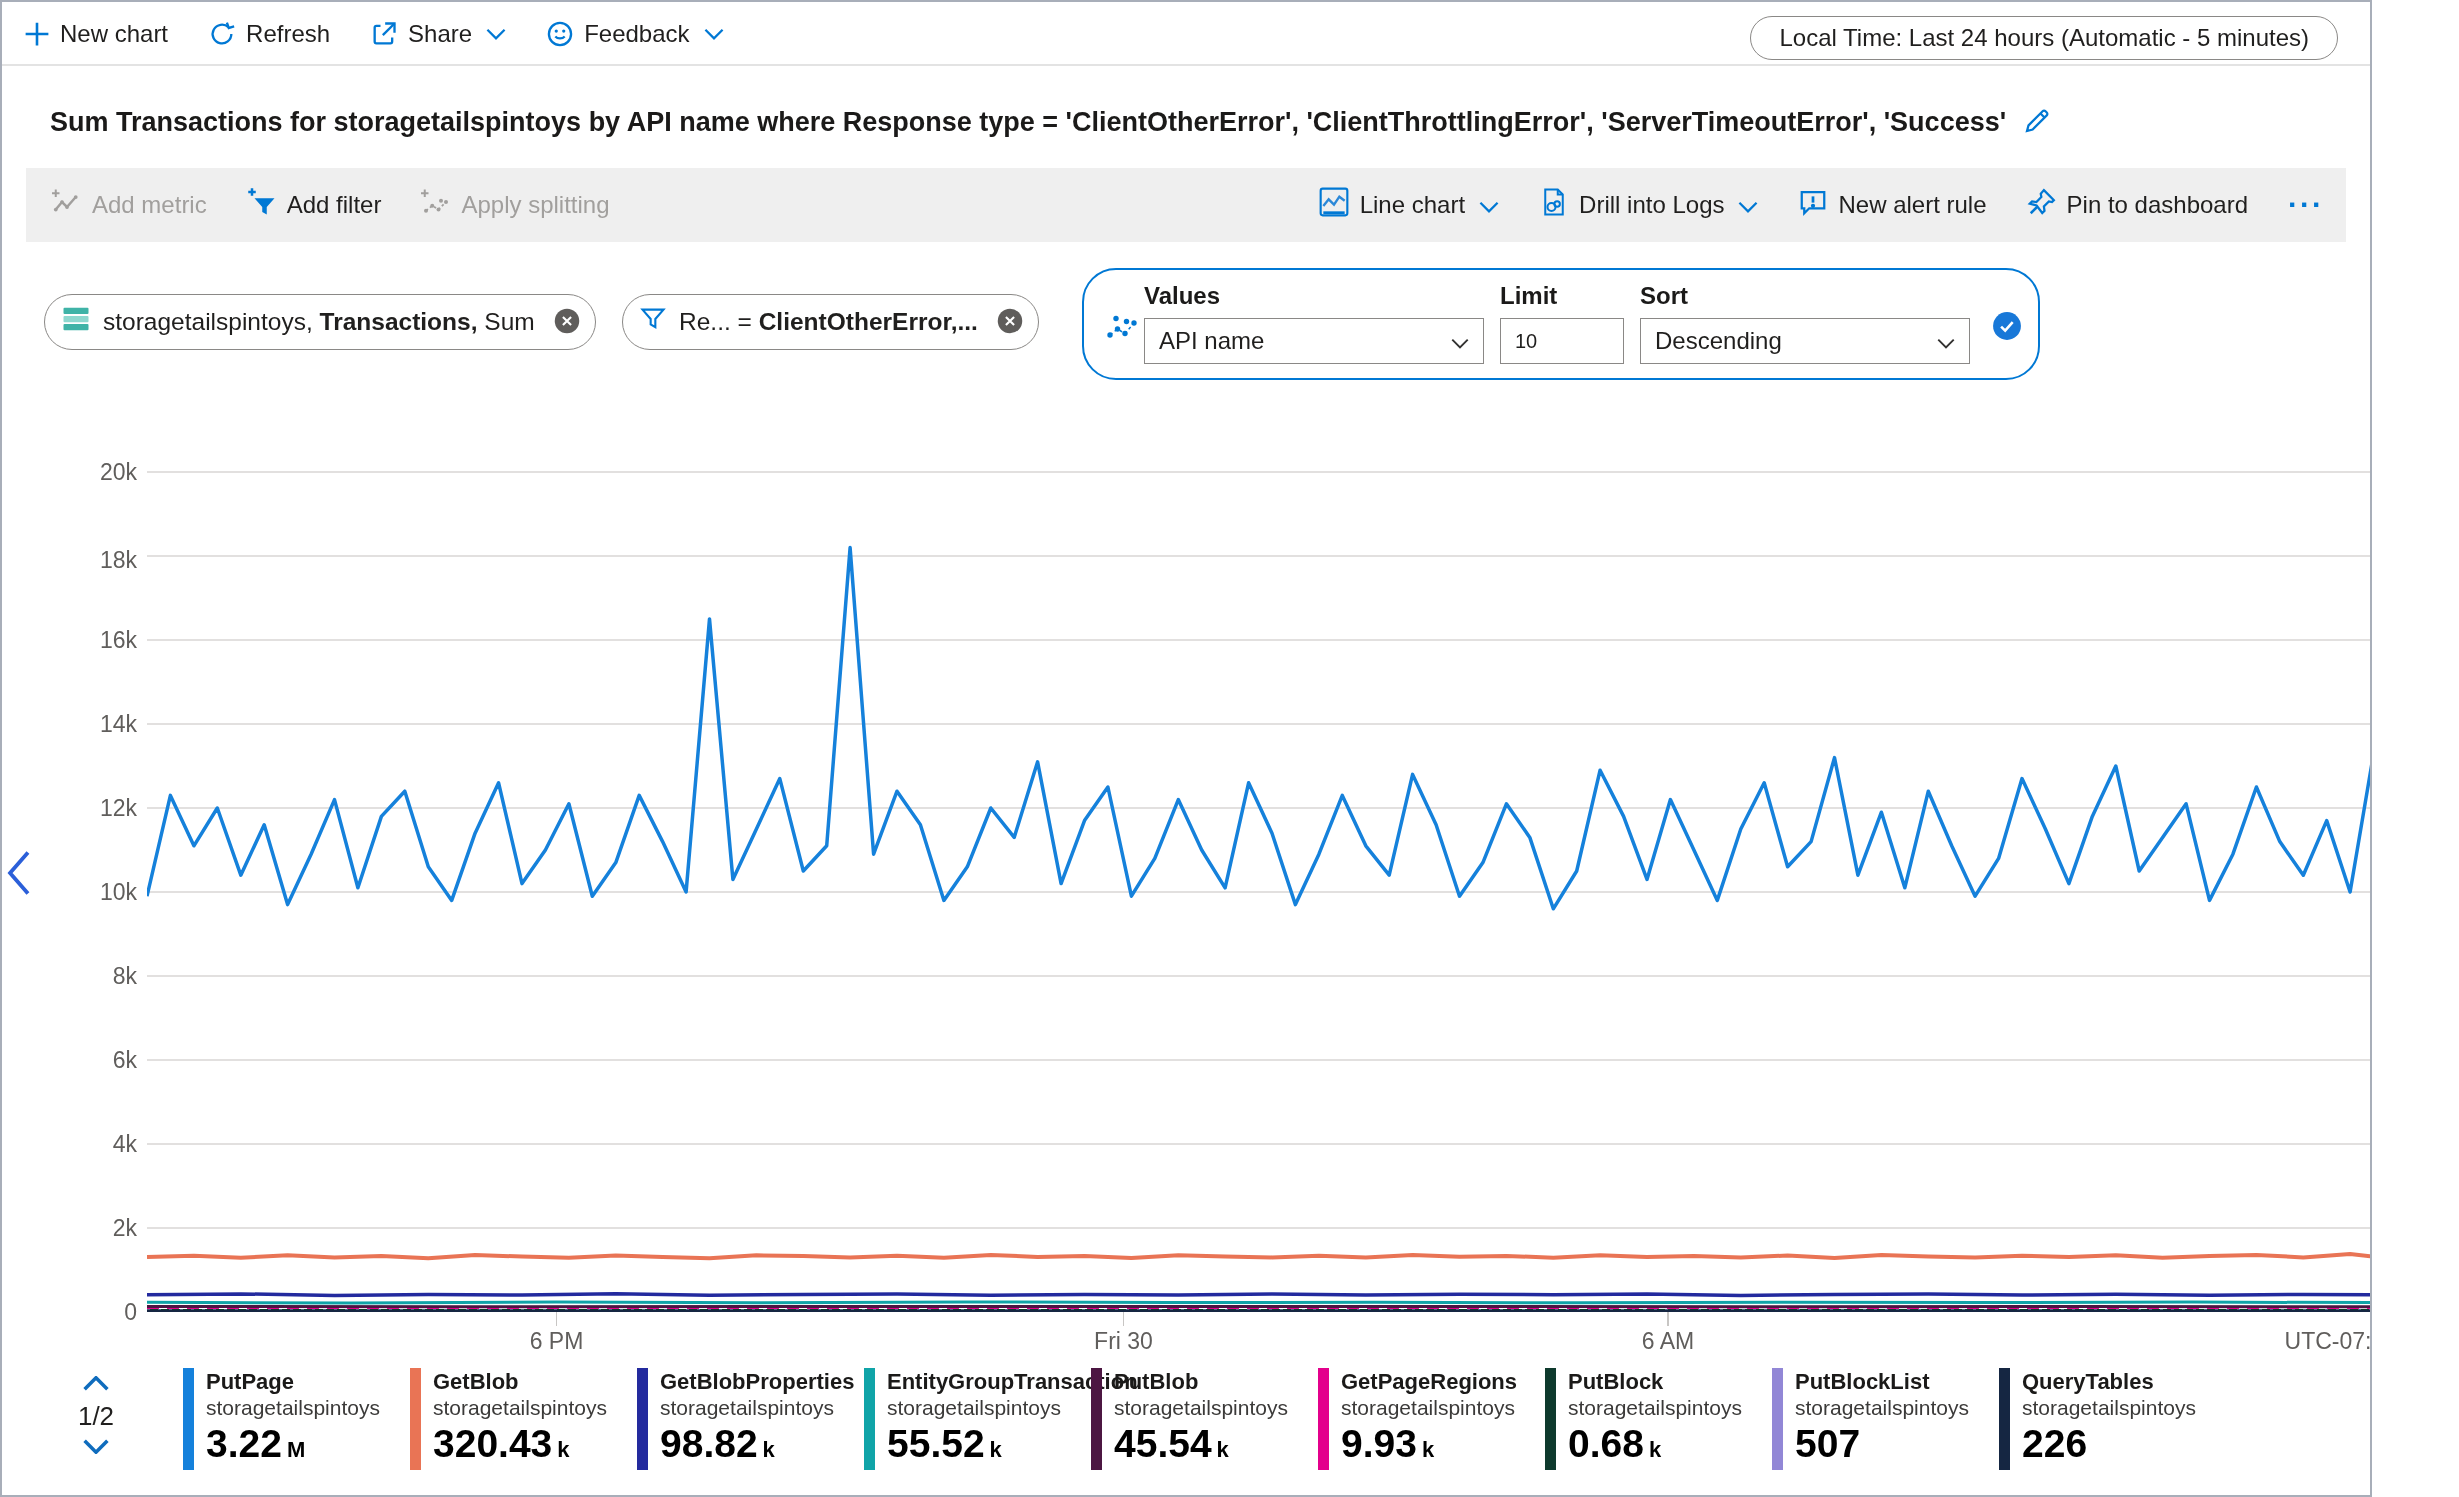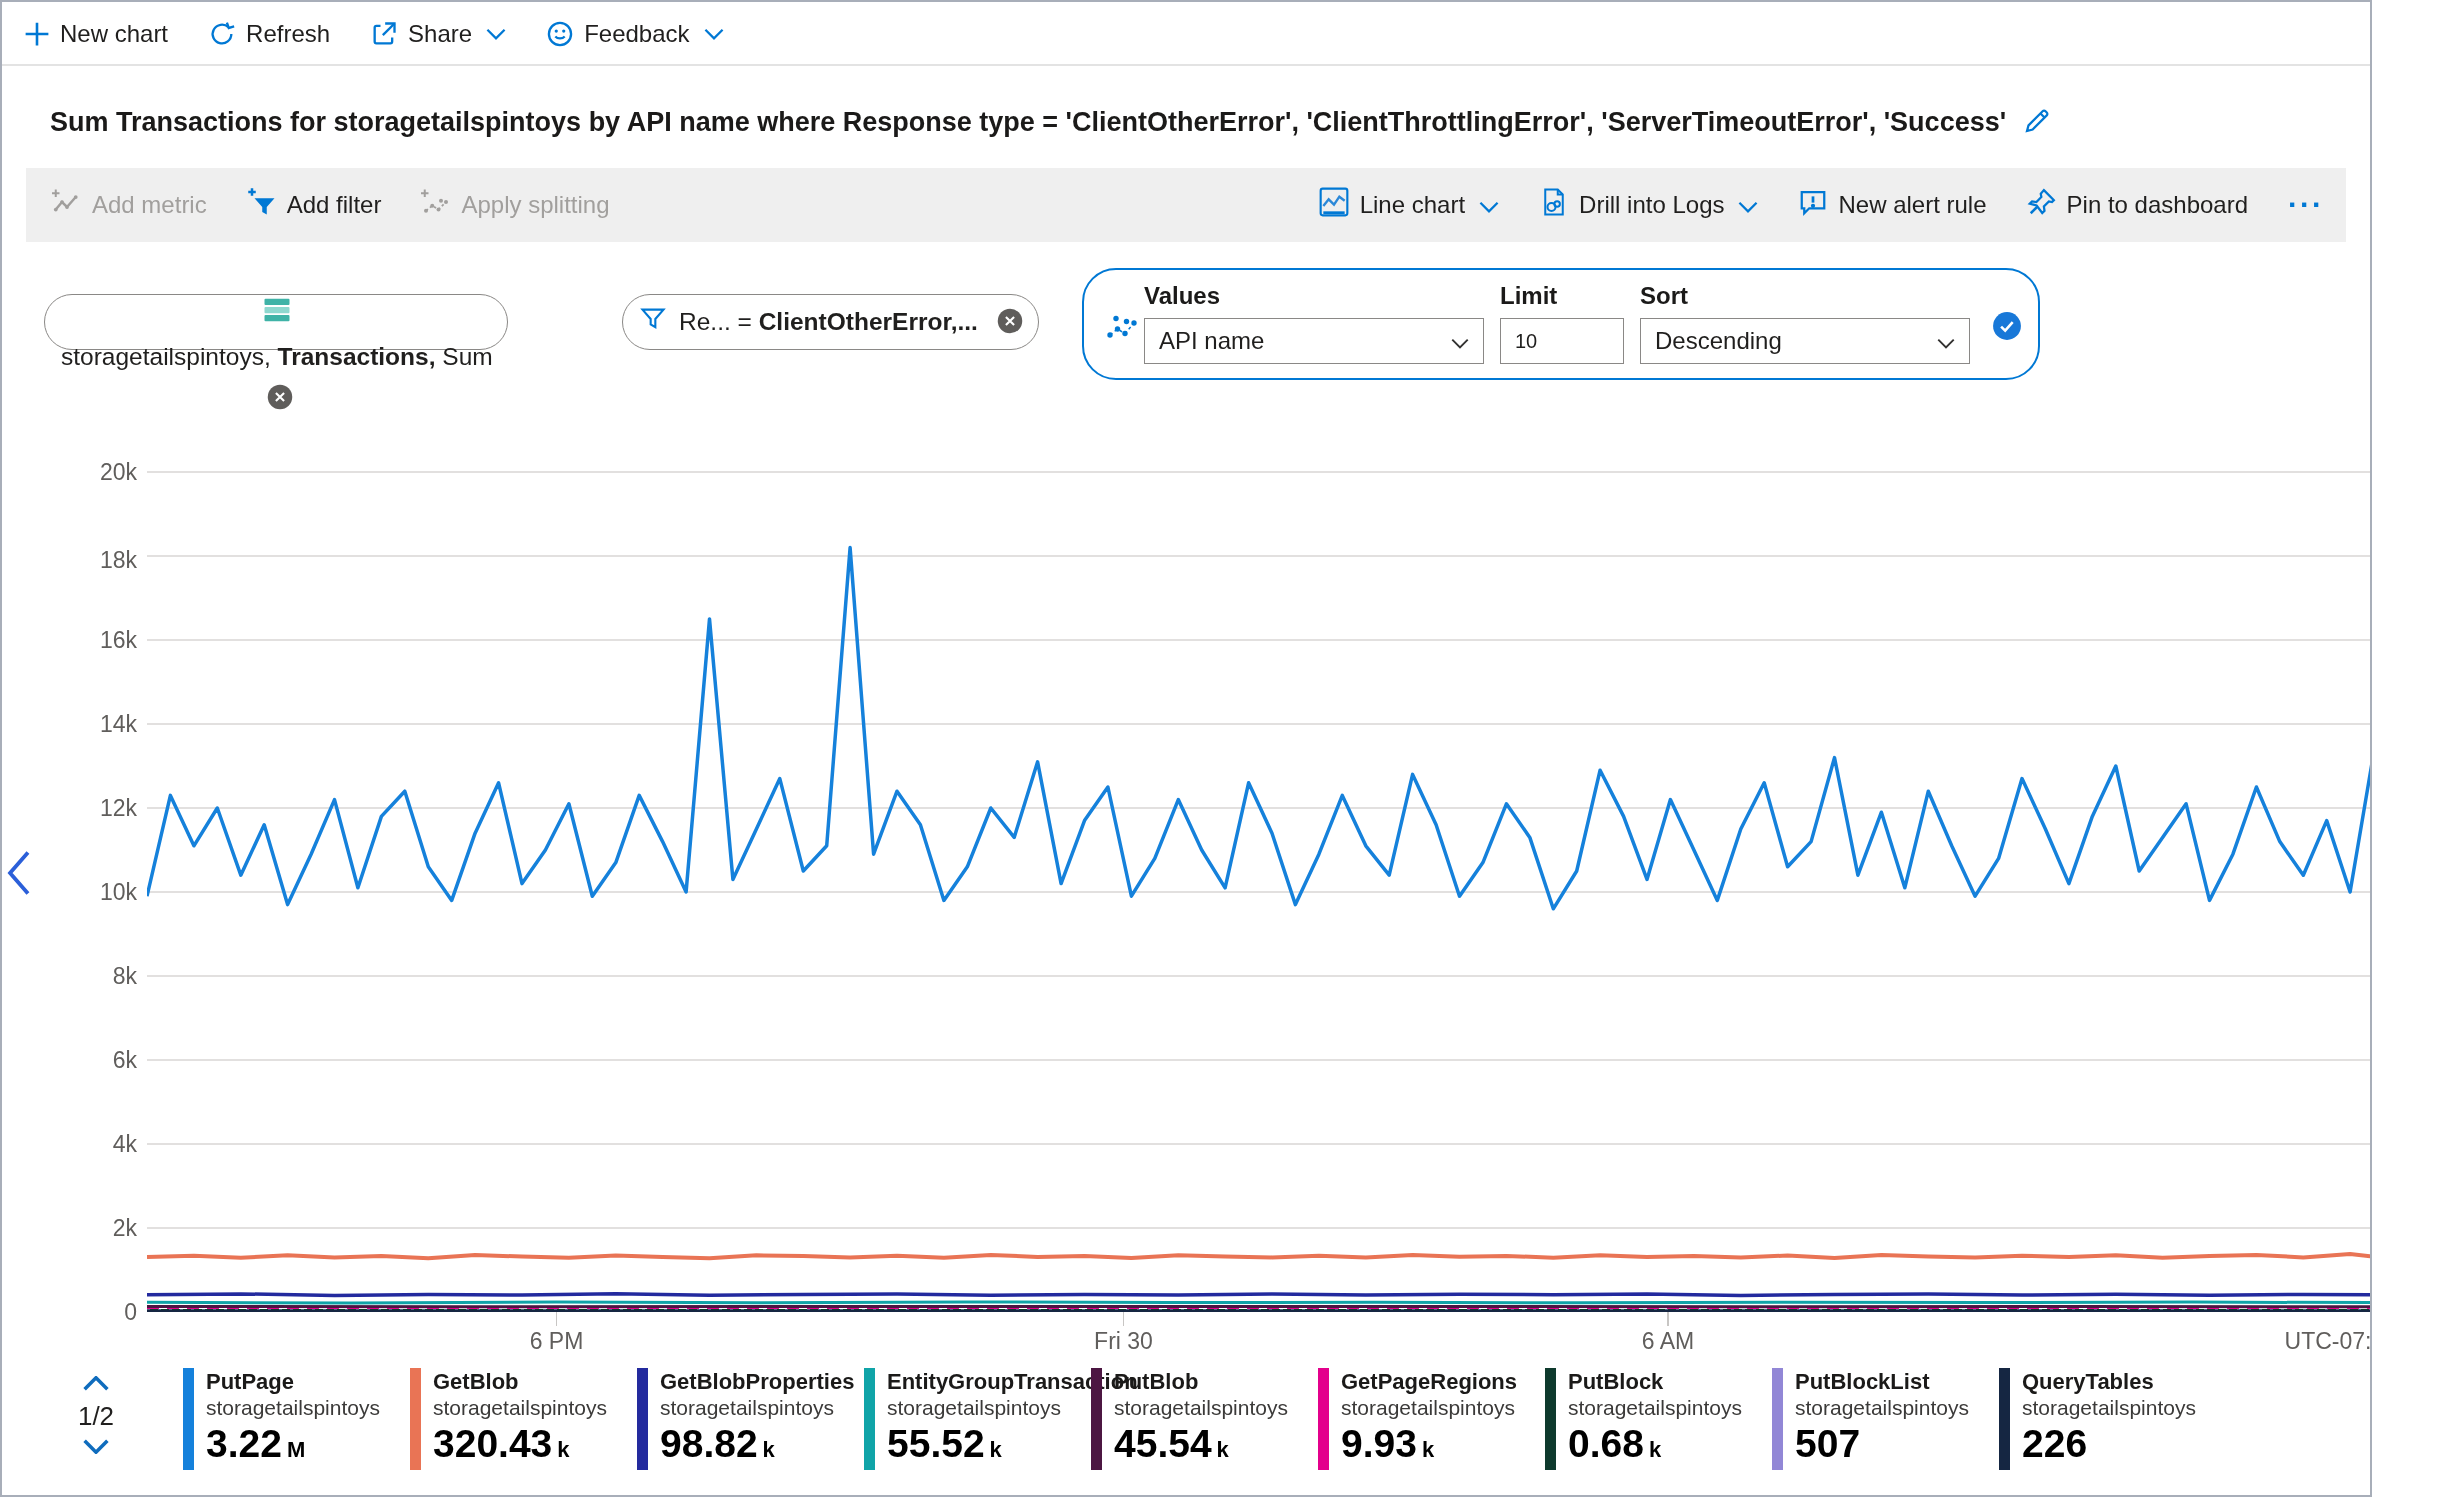--- a/index.html
+++ b/index.html
@@ -24,21 +24,21 @@
   .chart-toolbar { position:absolute; left:24px; right:24px; top:166px; height:74px; background:#efefef; display:flex; align-items:center; justify-content:space-between; padding:0 22px 0 26px; }
   .ct-left, .ct-right { display:flex; align-items:center; gap:40px; }
   .ct-btn { display:flex; align-items:center; gap:10px; font-size:24px; background:none; border:none; font-family:inherit; cursor:pointer; color:#201f1e; }
   .ct-btn.disabled { color:#a19f9d; cursor:default; }
   .more-dots { font-size:30px; color:#0078d4; letter-spacing:2px; font-weight:700; line-height:20px; }
 
   
   .pill { position:absolute; top:292px; height:56px; border:1.6px solid #8a8886; border-radius:28px; background:#fff; display:inline-flex; align-items:center; gap:12px; padding:0 14px 0 16px; font-size:24.5px; cursor:pointer; }
   .pill b { font-weight:700; }
   .pill .remove { border:none; background:none; cursor:pointer; display:flex; margin-left:6px; }
-  #metric-pill { left:42px;flex-direction:column; }
+  #metric-pill { left:42px; }
   #filter-pill { left:620px; }
 
   
   .split-panel { position:absolute; left:1080px; top:266px; width:958px; height:112px; border:2.5px solid #0078d4; border-radius:34px; background:#fff; }
   .split-icon-wrap { position:absolute; left:20px; top:38px; }
   .field-label { position:absolute; top:12px; font-size:24px; font-weight:700; color:#1b1a19; }
   .selectbox { position:absolute; top:48px; height:46px; border:1.6px solid #8a8886; background:#fff; display:flex; align-items:center; justify-content:space-between; padding:0 14px; font-size:24px; color:#201f1e; cursor:pointer; }
   .lbl-values { left:60px; } .box-values { left:60px; width:340px; }
   .lbl-limit { left:416px; }
   .lbl-sort { left:556px; } .box-sort { left:556px; width:330px; }
@@ -114,20 +114,23 @@
           </svg>
         </span>
       <span>Feedback</span>
       <span class="chev">
           <svg width="20" height="12" viewBox="0 0 14 8" fill="none">
             <path d="M1 1l6 6 6-6" stroke="#0078d4" stroke-width="1.6"></path>
           </svg>
         </span>
     </button>
   </div>
+  <button class="time-pill">
+    <span>Local Time: Last 24 hours (Automatic - 5 minutes)</span>
+  </button>
   <div class="top-divider"></div>
 
   <div class="title-row">
     <span class="page-title">Sum Transactions for storagetailspintoys by API name where Response type = 'ClientOtherError', 'ClientThrottlingError', 'ServerTimeoutError', 'Success'</span>
     <button class="edit-btn">
       <span><svg width="30" height="30" viewBox="0 0 24 24" fill="none" stroke="#0078d4" stroke-width="1.8">
             <path d="M4 20l1.2-4.5L16.5 4.2a1.6 1.6 0 0 1 2.3 0l1 1a1.6 1.6 0 0 1 0 2.3L8.5 18.8 4 20z"></path>
             <path d="M14.8 6l3.2 3.2"></path>
           </svg></span>
     </button>

